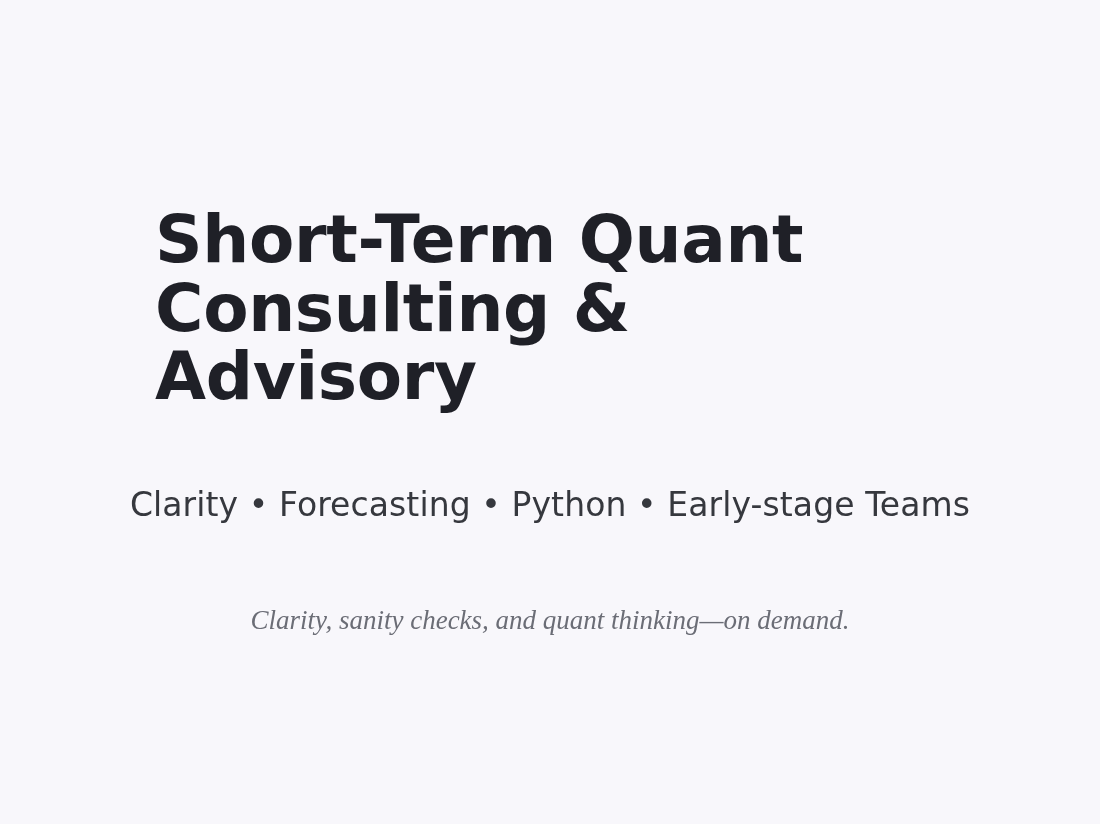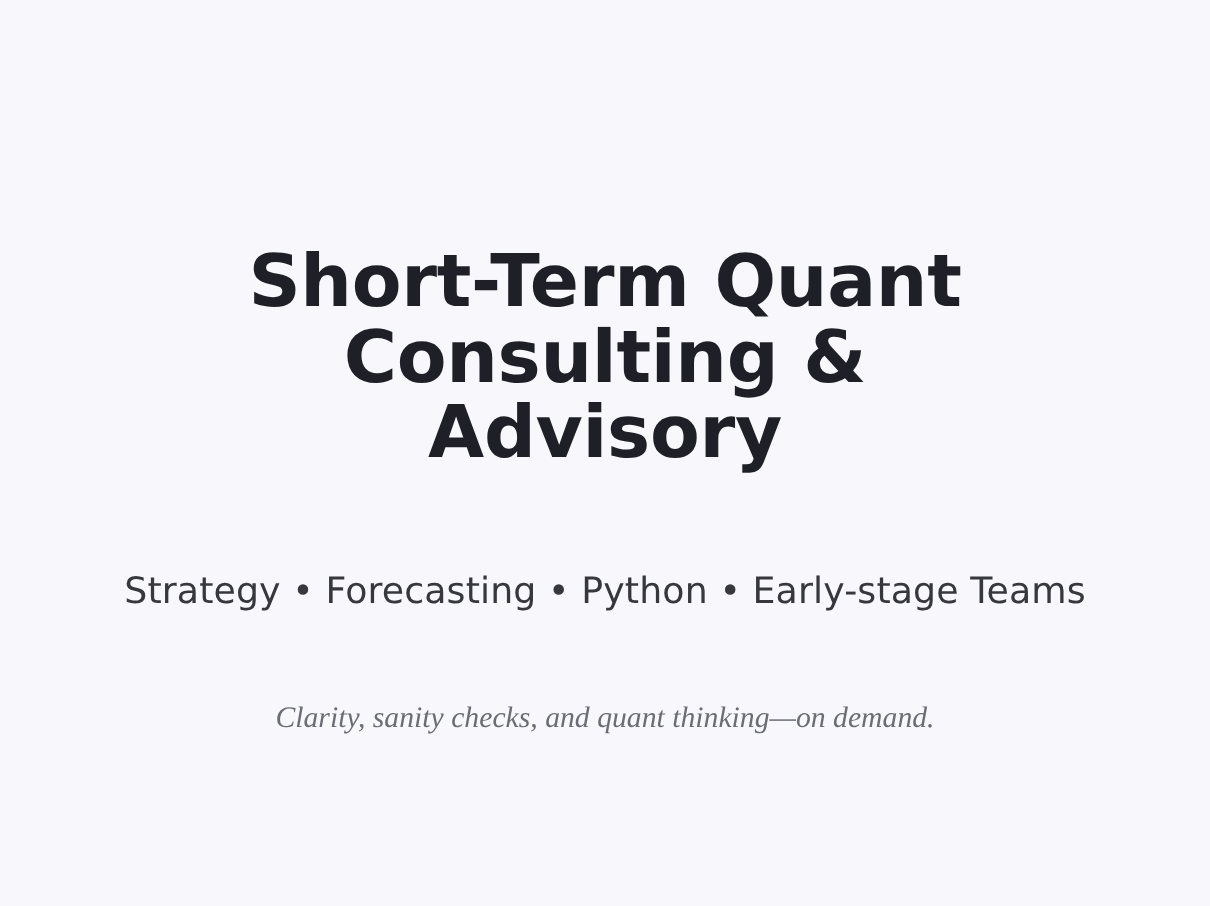--- a/index.html
+++ b/index.html
@@ -31,30 +31,30 @@
 
   .slide-inner {
     width: 100%;
     display: flex;
     flex-direction: column;
     align-items: center;
     text-align: center;
   }
 
   .slide-title {
-    margin: 16px;
+    margin: 0;
     padding: 0;
     max-width: 790px;
     font-family: "DejaVu Sans", "Liberation Sans", sans-serif;
     font-size: 66px;
     font-weight: 700;
     line-height: 1.04;
     letter-spacing: -0.3px;
     color: #1f2027;
-    text-align: center;
+    text-align: left;
   }
 
   .slide-subtitle {
     margin: 0;
     padding: 0;
     margin-top: 72px;
     font-family: "DejaVu Sans", "Liberation Sans", sans-serif;
     font-size: 33px;
     font-weight: 400;
     line-height: 1.25;
@@ -79,18 +79,18 @@
   }
 </style>
 </head>
 <body>
 
 <div class="slide">
   <div class="slide-inner">
 
     <h1 class="slide-title">Short-Term Quant Consulting &amp; Advisory</h1>
 
-    <p class="slide-subtitle">Strategy • Forecasting • Python • Early-stage Teams</p>
+    <p class="slide-subtitle">Clarity • Forecasting • Python • Early-stage Teams</p>
 
     <p class="slide-tagline">Clarity, sanity checks, and quant thinking—on demand.</p>
 
   </div>
 </div>
 
 </body></html>

